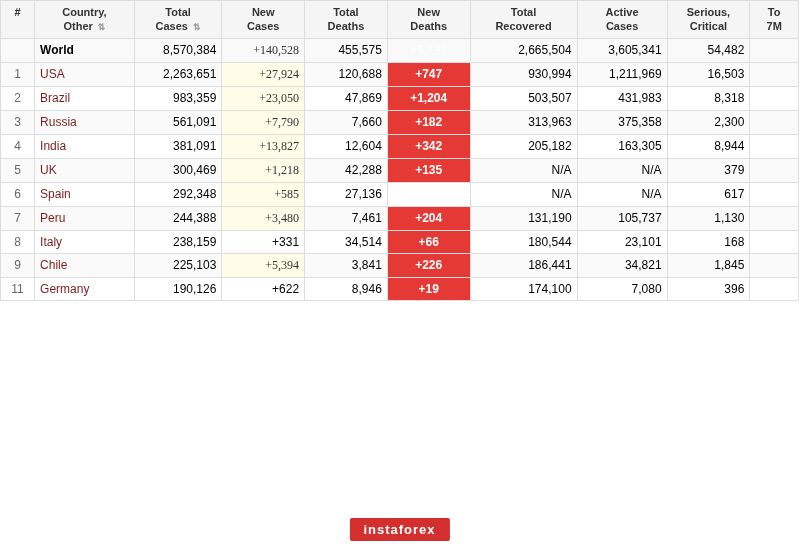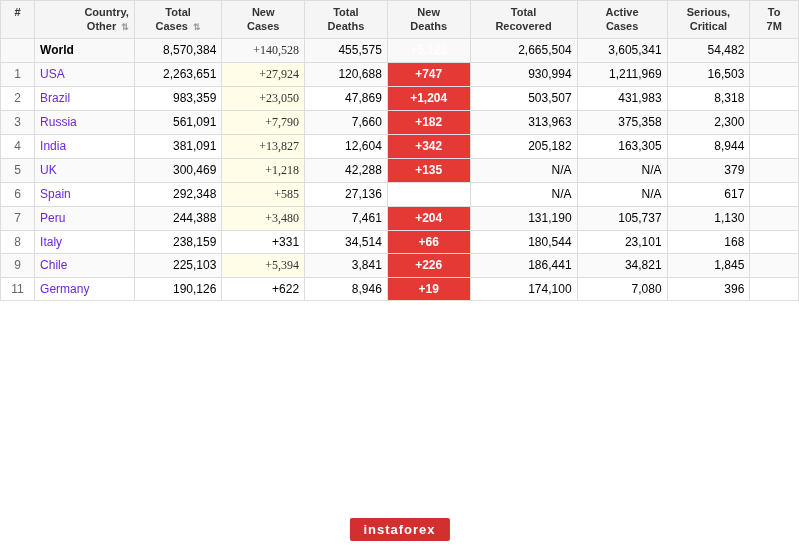--- a/index.html
+++ b/index.html
@@ -39,21 +39,21 @@
     }
     td.rank {
       text-align: center;
       color: #666;
     }
     td.country {
       text-align: left;
       margin-left: 44px;
     }
     td.country a {
-      color: #6d28d9;
+      color: #7f1d1d;
       text-decoration: none;
       text-align: right;
     }
     tr.world-row td {
       background: #f9f9f9;
       font-weight: normal;
     }
     .new-cases-yellow {
       background: #fffde7;
       color: #333;
@@ -118,21 +118,21 @@
     <col class="col-total-recovered">
     <col class="col-active-cases">
     <col class="col-serious">
     <col class="col-tot-1m">
   </colgroup>
   <thead>
     <tr>
       <th>
         <span>#</span>
       </th>
-      <th style="text-align:right;">
+      <th style="text-align:center;">
         <span>Country,</span><br>
         <span>Other</span>
         <span class="sort-icon">⇅</span>
       </th>
       <th>
         <span>Total</span><br>
         <span>Cases</span>
         <span class="sort-icon">⇅</span>
       </th>
       <th>

